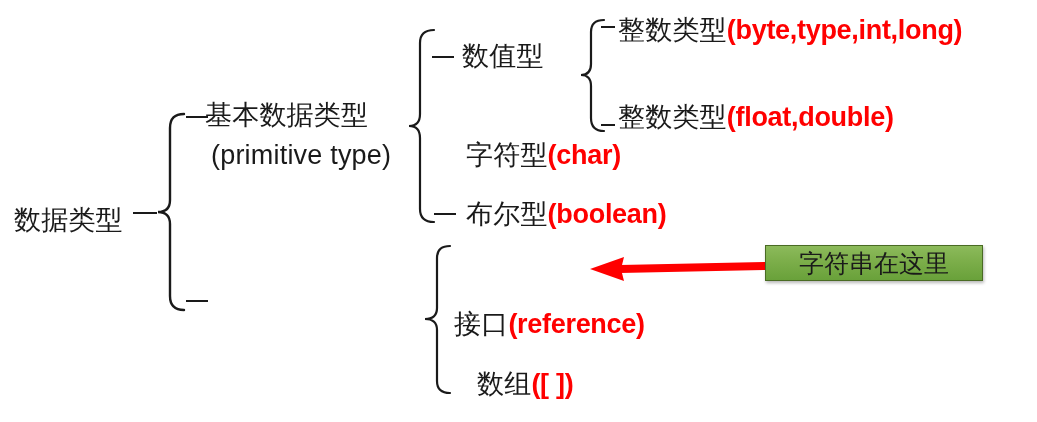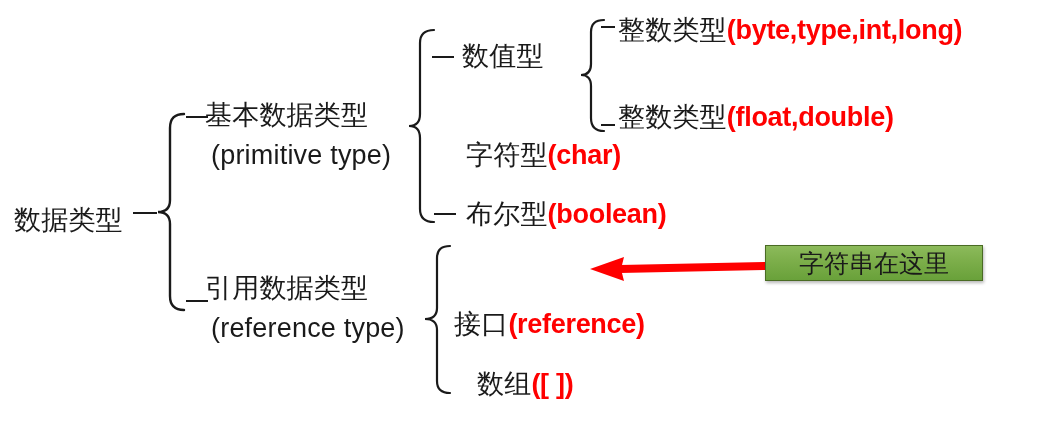--- a/index.html
+++ b/index.html
@@ -140,24 +140,20 @@
   </div>
 
   <div class="dash" style="left:434px; top:213px; width:22px;"></div>
 
   <div class="node" id="node-boolean" style="left:466px; top:198px;">
     <span class="cn">布尔型</span><span class="code">(boolean)</span>
   </div>
 
   <div class="dash" style="left:186px; top:300px; width:22px;"></div>
 
-  <div class="node two-line" id="node-reference" style="left:205px; top:273px;">
-    <span class="cn">引用数据类型</span>
-    <span class="en l2">(reference type)</span>
-  </div>
 
   <div class="brace" style="left:424px; top:244px;">
     <svg width="28" height="152" viewBox="0 0 28 152">
       <path d="M26 2 Q13 2 13 14 L13 64 Q13 75 1 75 Q13 75 13 86 L13 137 Q13 149 26 149" fill="none" stroke="#1a1a1a" stroke-width="2.2" stroke-linecap="round"></path>
     </svg>
   </div>
 
 
   <div class="node" id="node-interface" style="left:454px; top:308px;">
     <span class="cn">接口</span><span class="code">(reference)</span>

